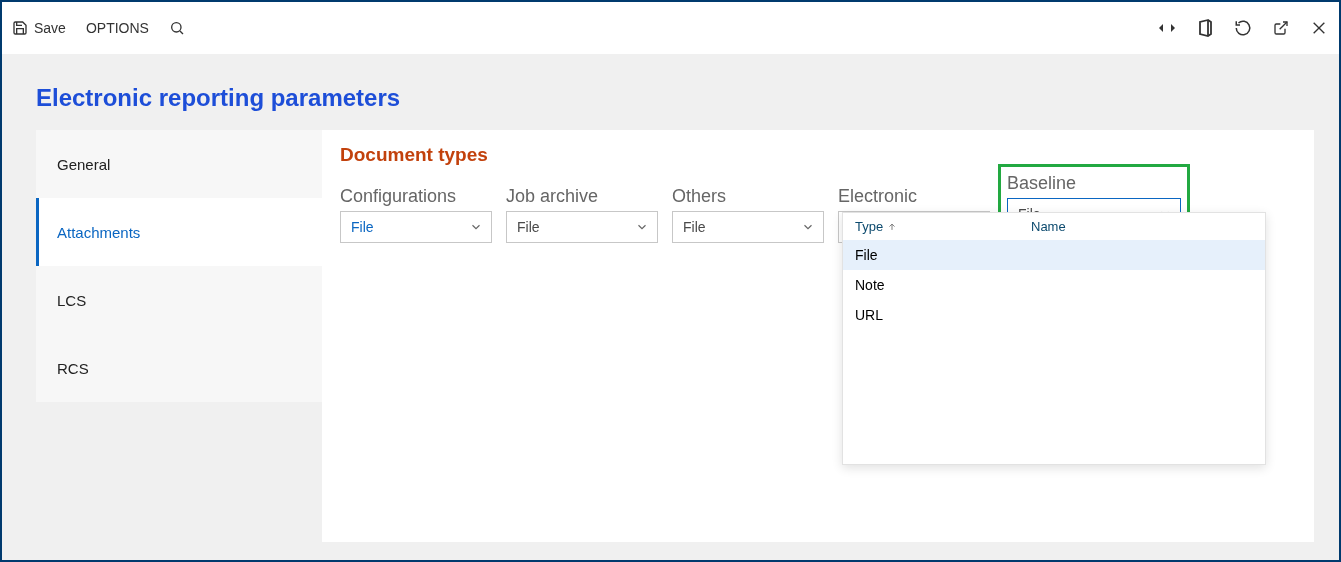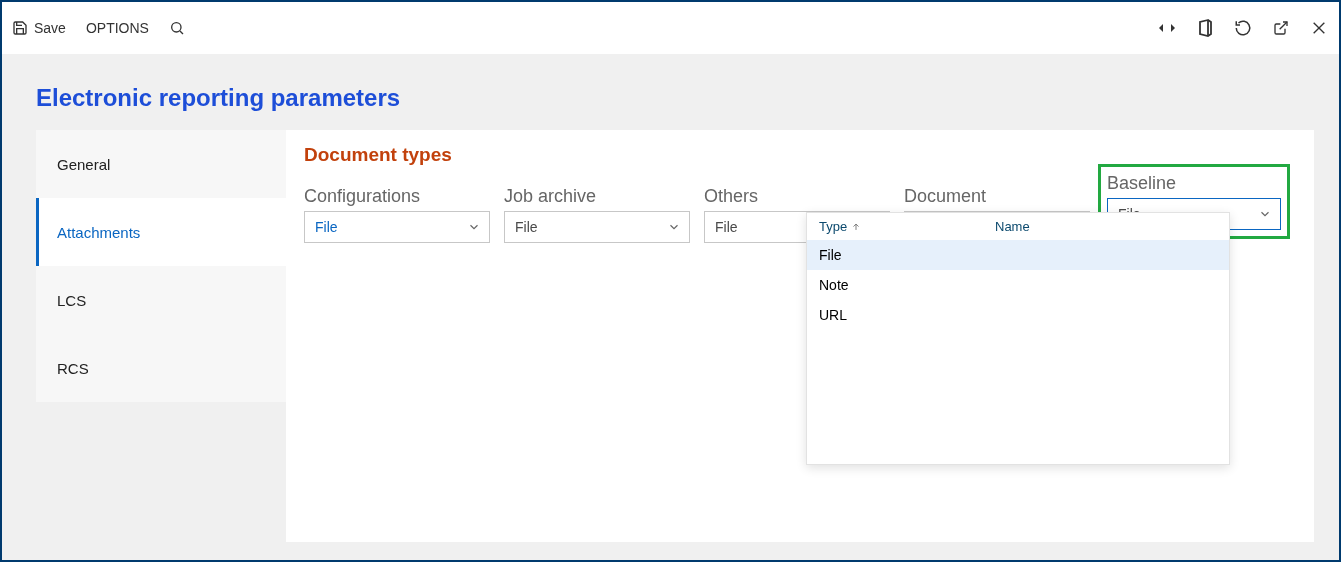--- a/index.html
+++ b/index.html
@@ -99,21 +99,21 @@
       font-size: 19px;
       font-weight: 600;
       color: #c2410c;
       margin-bottom: 20px;
     }
     .fields-row {
       display: flex;
       gap: 14px;
     }
     .field {
-      width: 186px;
+      width: 152px;
     }
     .field-label {
       font-size: 18px;
       color: #666;
       margin-bottom: 4px;
     }
     .combo {
       height: 32px;
       width: 100%;
       border: 1px solid #c7c7c7;
@@ -287,21 +287,21 @@
         <div class="field-label">Others</div>
         <div class="combo">
           <span>File</span>
           <svg class="chev" viewBox="0 0 24 24" fill="none" stroke="currentColor" stroke-width="2">
               <polyline points="6 9 12 15 18 9"></polyline>
             </svg>
         </div>
       </div>
 
       <div class="field">
-        <div class="field-label">Document</div>
+        <div class="field-label">Electronic</div>
         <div class="combo">
           <span>File</span>
           <svg class="chev" viewBox="0 0 24 24" fill="none" stroke="currentColor" stroke-width="2">
               <polyline points="6 9 12 15 18 9"></polyline>
             </svg>
         </div>
       </div>
 
       <div class="highlight-box">
         <div class="field" style="width:174px;">

